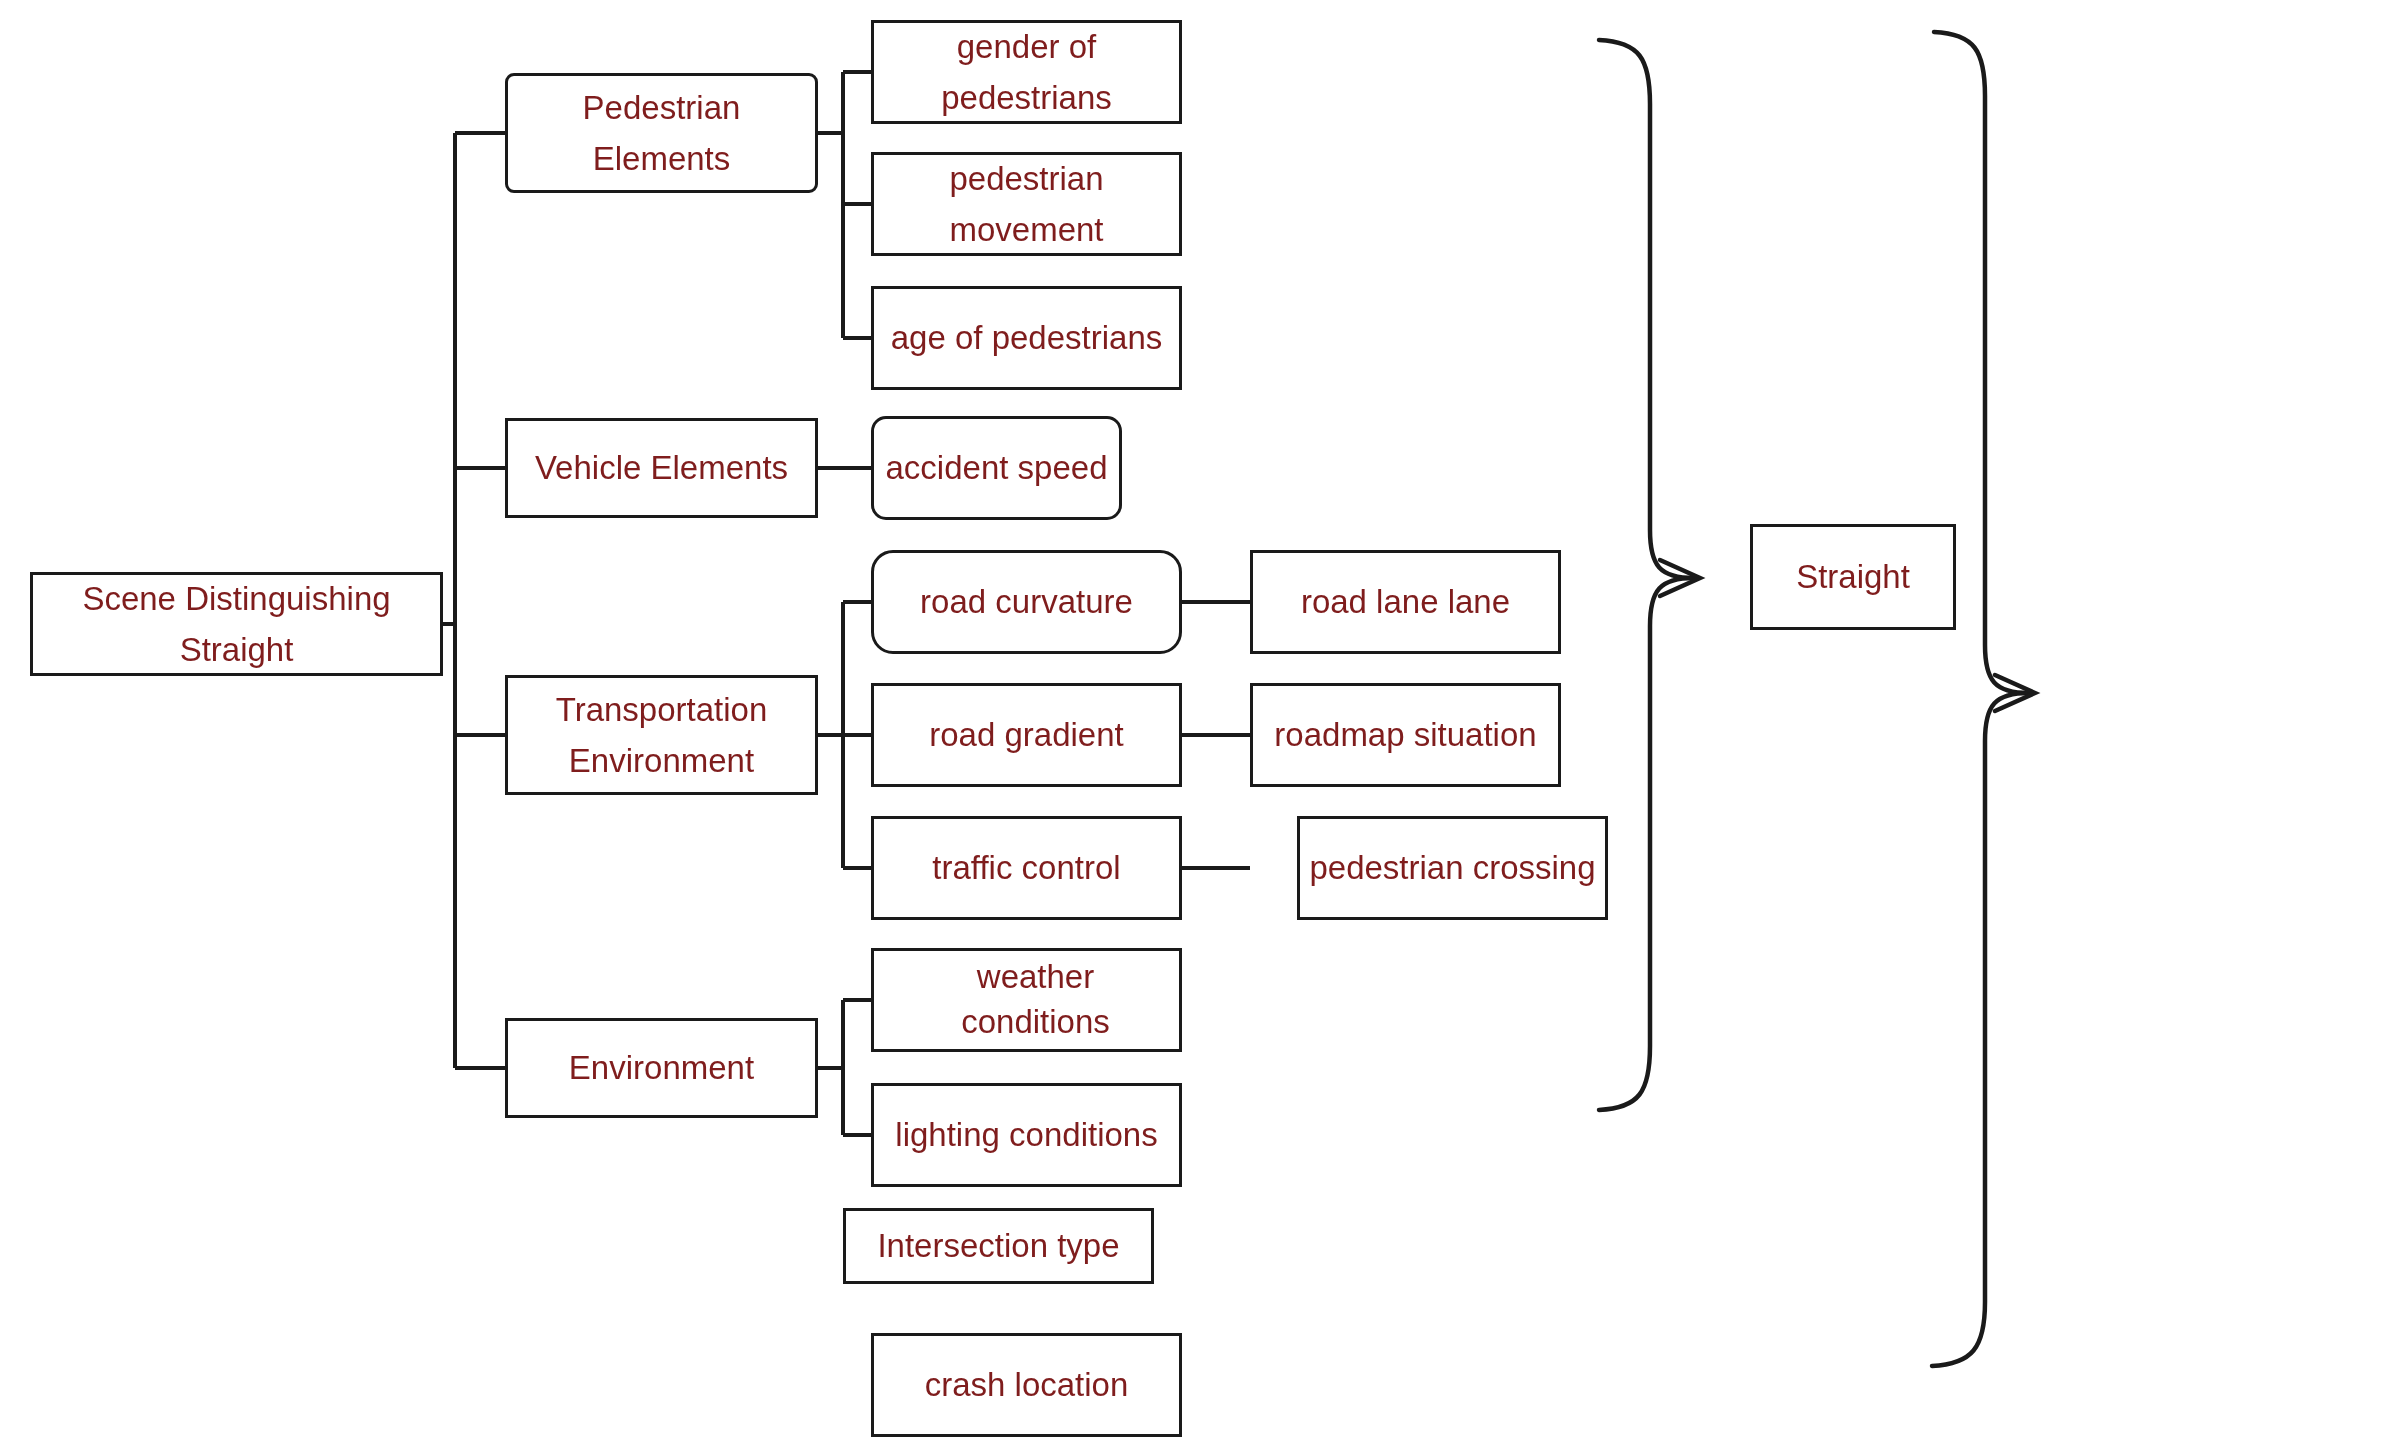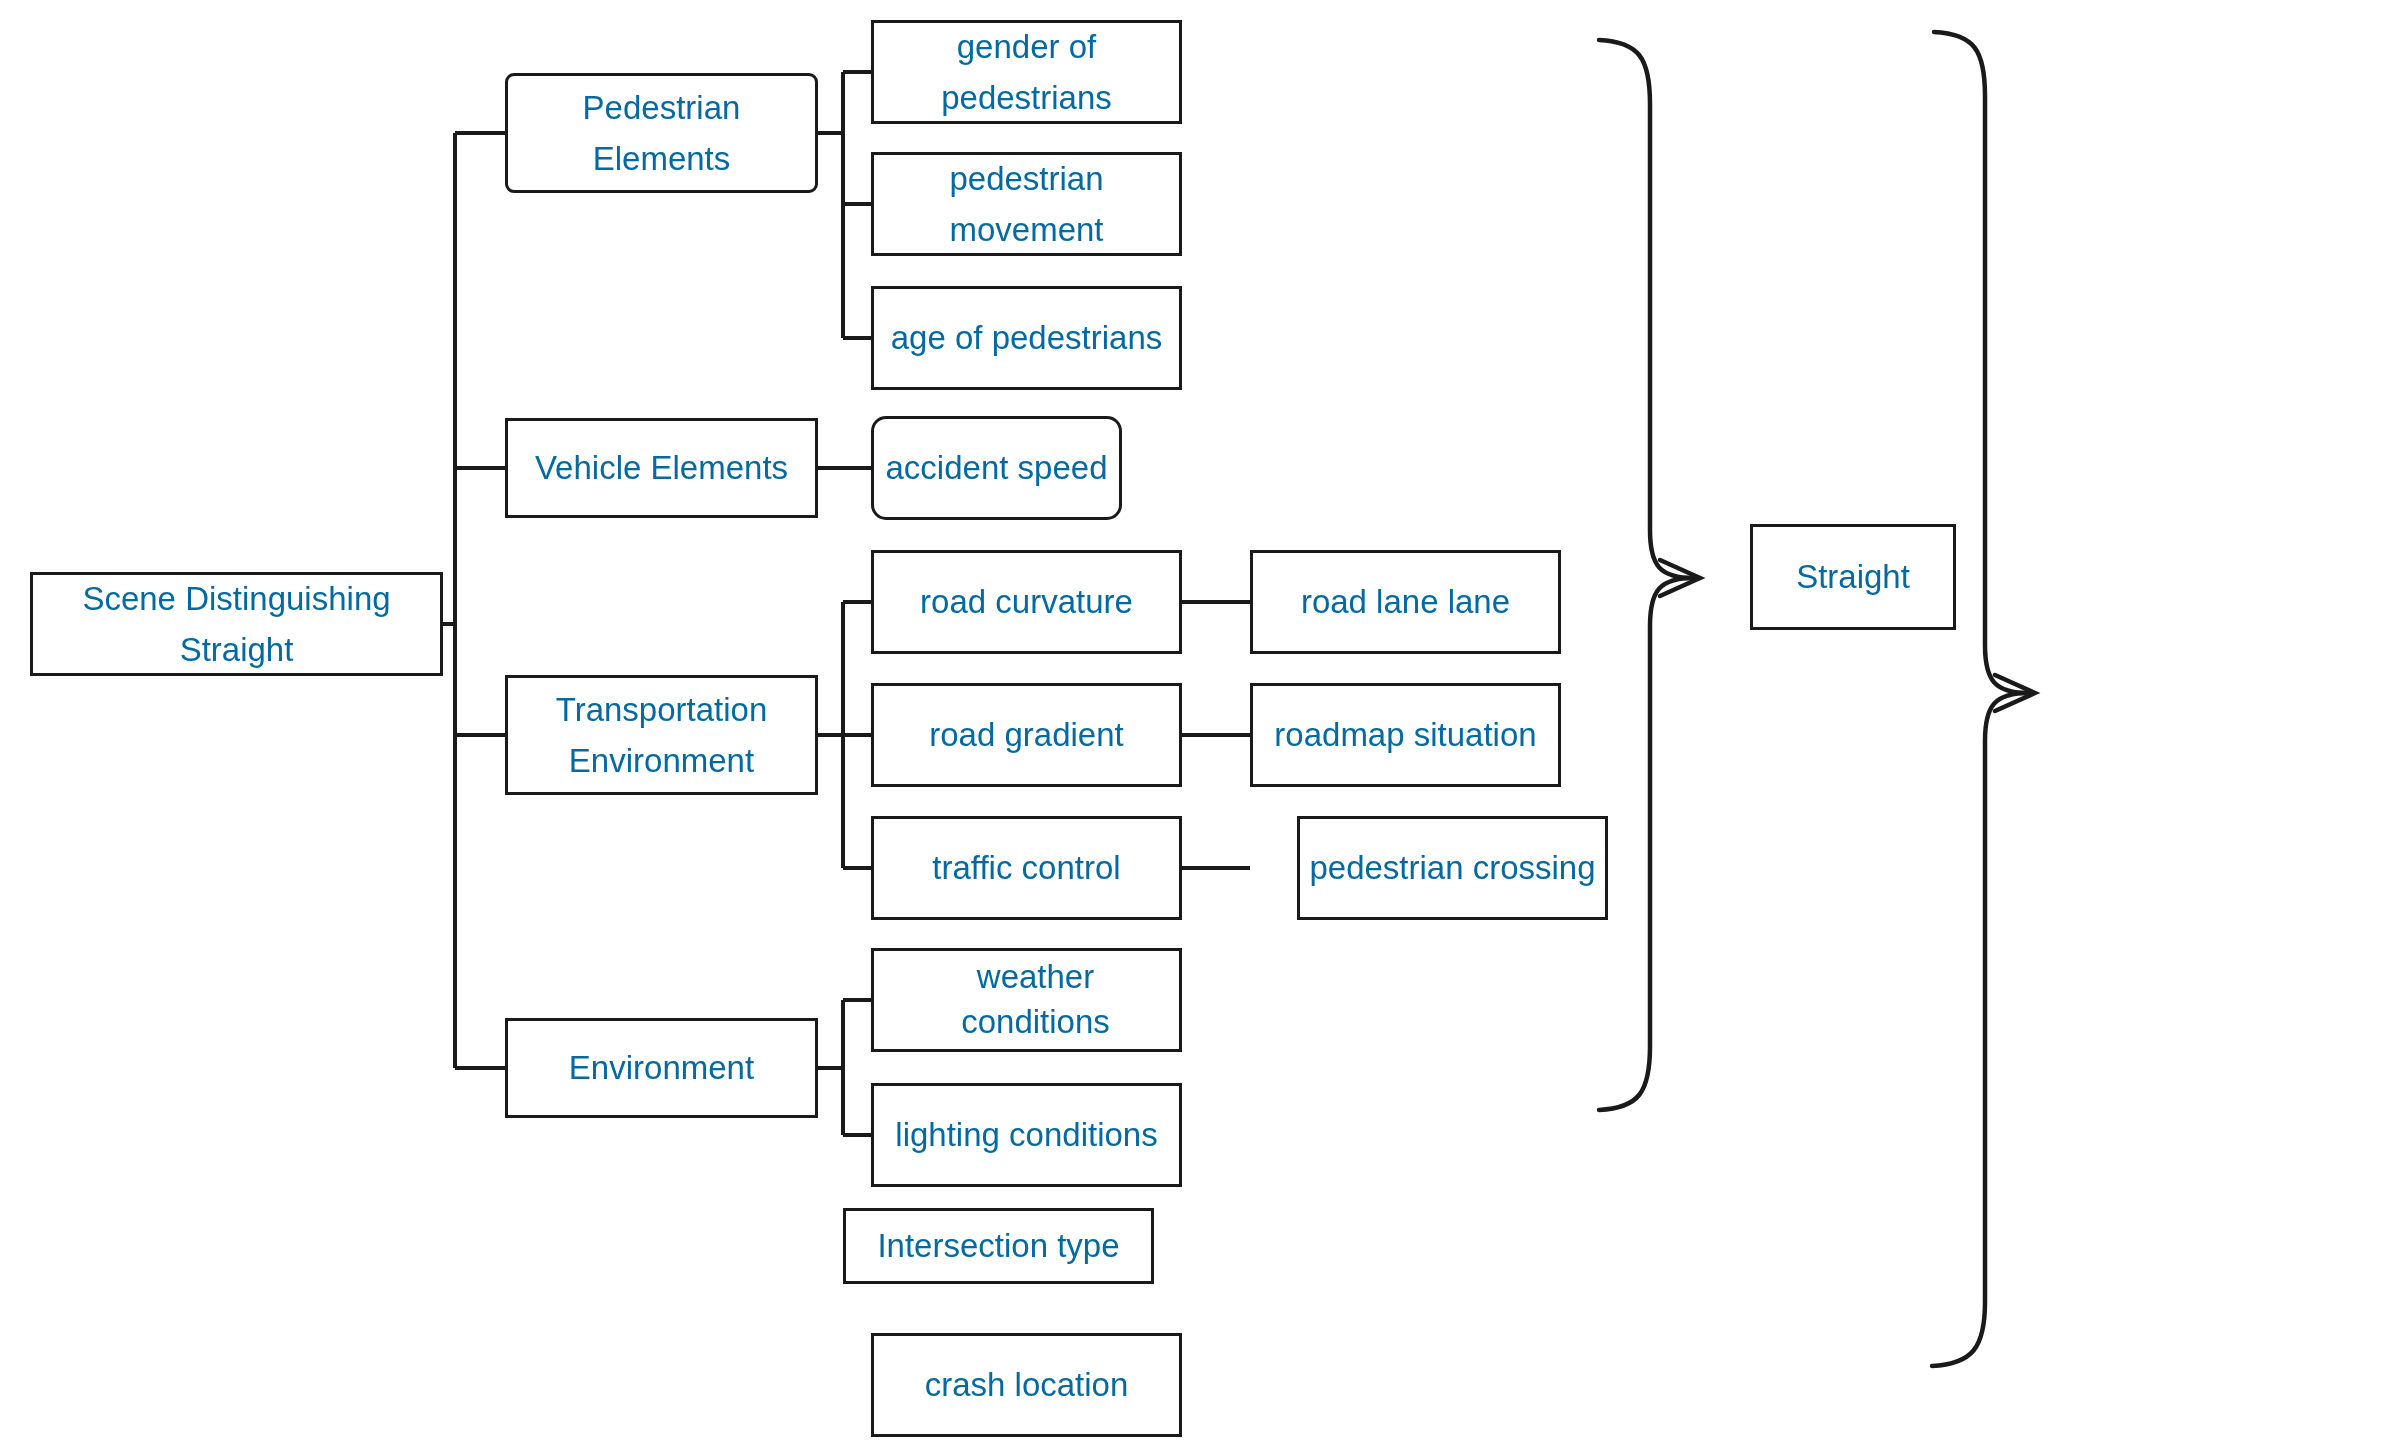--- a/index.html
+++ b/index.html
@@ -3,21 +3,21 @@
 <meta charset="utf-8">
 <style>
   html,body{margin:0;padding:0;background:#ffffff;}
   body{width:2400px;height:1441px;overflow:hidden;
        font-family:"Liberation Sans","DejaVu Sans",sans-serif;color:#000;}
   #stage{position:relative;width:2400px;height:1441px;background:#fff;}
   #wires{position:absolute;left:0;top:0;width:2400px;height:1441px;pointer-events:none;}
   .node{position:absolute;box-sizing:border-box;background:#fff;
         border:3px solid #1a1a1a;display:flex;align-items:center;
         justify-content:center;text-align:center;line-height:1.35;
-        font-size:33px;color:#0369a1;padding:0 6px;}
+        font-size:33px;color:#7f1d1d;padding:0 6px;}
   .node.two-line{line-height:1.55;}
   .node span{display:block;width:100%;}
 </style>
 </head>
 <body>
 
 <div id="stage">
 
   <svg id="wires" viewBox="0 0 2400 1441" xmlns="http://www.w3.org/2000/svg">
     <g fill="none" stroke="#1a1a1a" stroke-width="4" stroke-linecap="butt">
@@ -103,21 +103,21 @@
     <span>pedestrian movement</span>
   </div>
   <div class="node" style="left:871px;top:286px;width:311px;height:104px;">
     <span>age of pedestrians</span>
   </div>
 
   <div class="node" style="left:871px;top:416px;width:251px;height:104px;border-radius:15px;">
     <span>accident speed</span>
   </div>
 
-  <div class="node" style="left:871px;top:550px;width:311px;height:104px;">
+  <div class="node" style="left:871px;top:550px;width:311px;height:104px;border-radius:22px;">
     <span>road curvature</span>
   </div>
   <div class="node" style="left:871px;top:683px;width:311px;height:104px;">
     <span>road gradient</span>
   </div>
   <div class="node" style="left:871px;top:816px;width:311px;height:104px;">
     <span>traffic control</span>
   </div>
 
   <div class="node" style="left:871px;top:948px;width:311px;height:104px;padding-left:24px;">

